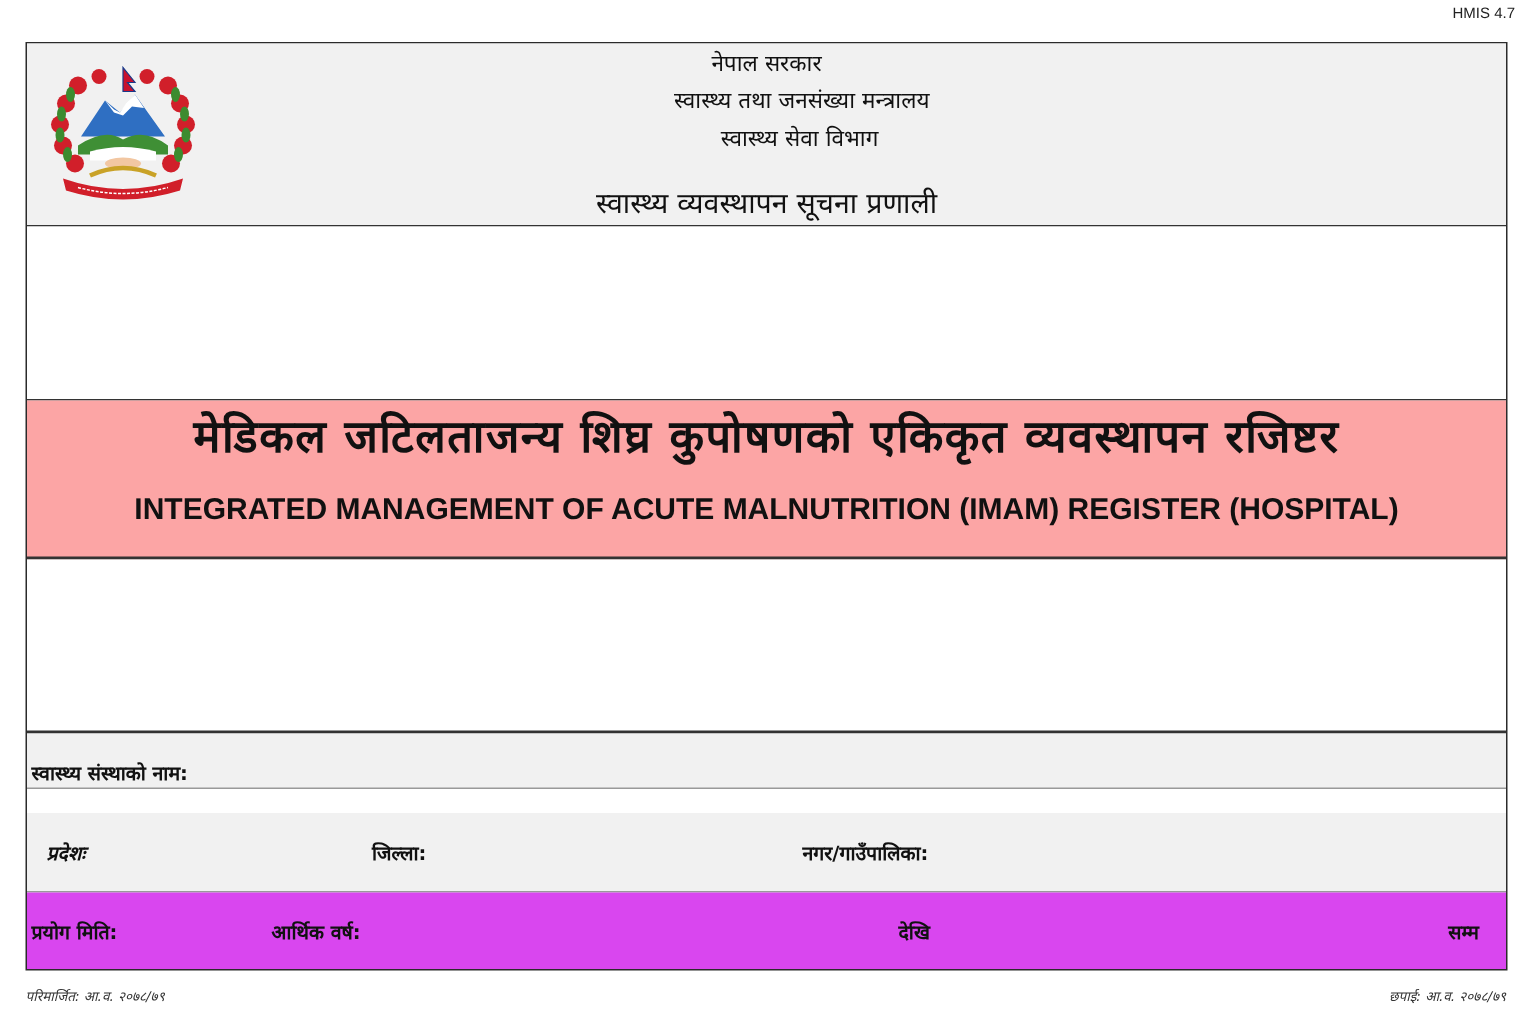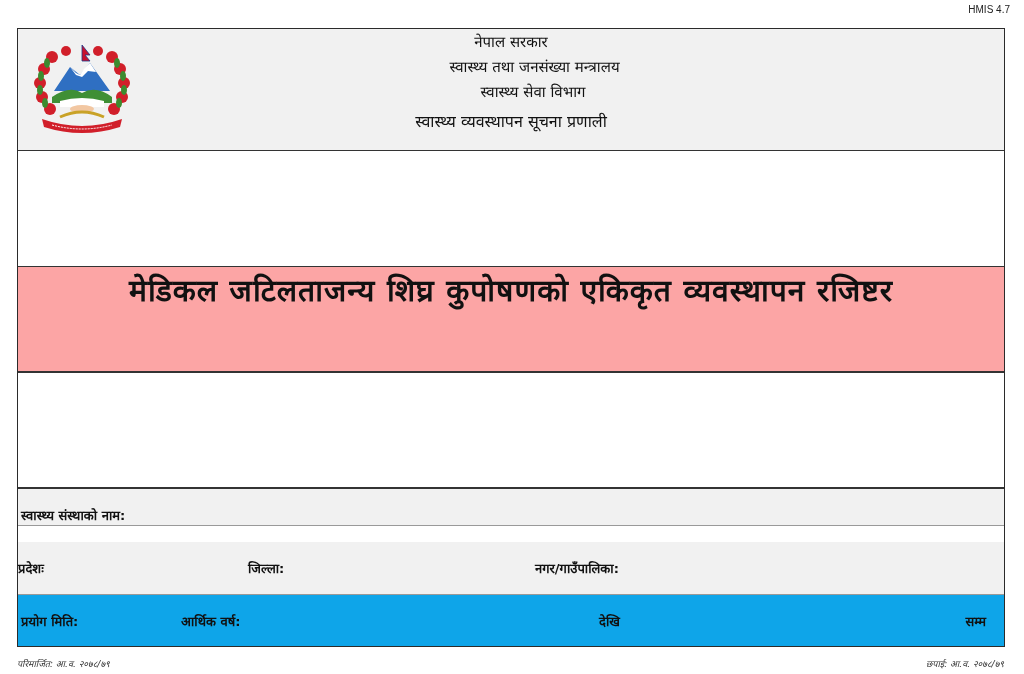--- a/index.html
+++ b/index.html
@@ -15,29 +15,29 @@
     position:absolute; left:17px; top:28px; width:986px; height:617px;
     border:1.5px solid #2b2b2b; box-sizing:content-box;
   }
   .row { position:absolute; left:0; width:100%; box-sizing:border-box; }
   .header { top:0; height:122px; background:#f1f1f1; border-bottom:1.5px solid #333; }
   .blank1 { top:122px; height:116px; background:#ffffff; border-bottom:1.5px solid #333; }
   .title-row { top:238px; height:106px; background:#fca5a5; border-bottom:2px solid #333; }
   .blank2 { top:344px; height:116px; background:#ffffff; border-bottom:2px solid #333; }
   .info1 { top:460px; height:37px; background:#f1f1f1; border-bottom:1px solid #999; }
   .info2 { top:513px; height:53px; background:#f1f1f1; border-bottom:1px solid #999; }
-  .info3 { top:566px; height:51px; background:#0ea5e9; }
+  .info3 { top:566px; height:51px; background:#d946ef; }
 
   .emblem { position:absolute; left:12px; top:10px; width:104px; height:96px; }
   .gov-lines { position:absolute; left:0; width:100%; top:0; text-align:center; }
   .gov-line { font-weight:normal; white-space:nowrap; }
   .gl1 { font-size:15px; margin-top:2px; }
   .gl2 { font-size:15px; margin-top:5px;padding-left:47px; }
   .gl3 { font-size:15px; margin-top:5px;margin-left:44px; }
-  .gl4 { font-size:16px; margin-top:9px; }
+  .gl4 { font-size:19px; margin-top:21px; }
 
   .np-title {
     position:absolute; left:0; width:100%; top:2px; text-align:center;
     font-size:30px; font-weight:bold; letter-spacing:1px; white-space:nowrap;
   }
   .en-title {
     position:absolute; left:0; width:100%; top:62px; text-align:center;
     font-family:"Liberation Sans", sans-serif; font-size:20px; font-weight:bold;
     white-space:nowrap;
   }
@@ -108,30 +108,31 @@
       <div class="gov-line gl2">स्वास्थ्य तथा जनसंख्या मन्त्रालय</div>
       <div class="gov-line gl3">स्वास्थ्य सेवा विभाग</div>
       <div class="gov-line gl4">स्वास्थ्य व्यवस्थापन सूचना प्रणाली</div>
     </div>
   </div>
 
   <div class="row blank1"></div>
 
   <div class="row title-row">
     <div class="np-title">मेडिकल जटिलताजन्य शिघ्र कुपोषणको एकिकृत व्यवस्थापन रजिष्टर</div>
+    <div class="en-title">INTEGRATED MANAGEMENT OF ACUTE MALNUTRITION (IMAM) REGISTER (HOSPITAL)</div>
   </div>
 
   <div class="row blank2"></div>
 
   <div class="row info1">
     <span class="field" style="left:3px;">स्वास्थ्य संस्थाको नाम:</span>
   </div>
 
   <div class="row info2">
-    <span class="field" style="left:0;">प्रदेशः</span>
+    <span class="field" style="left:13px;font-style:italic;">प्रदेशः</span>
     <span class="field" style="left:230px;">जिल्ला:</span>
     <span class="field" style="left:517px;">नगर/गाउँपालिका:</span>
   </div>
 
   <div class="row info3">
     <span class="field" style="left:3px;">प्रयोग मिति:</span>
     <span class="field" style="left:163px;">आर्थिक वर्ष:</span>
     <span class="field" style="left:581px;text-align:center;">देखि</span>
     <span class="field" style="right:18px;">सम्म</span>
   </div>

